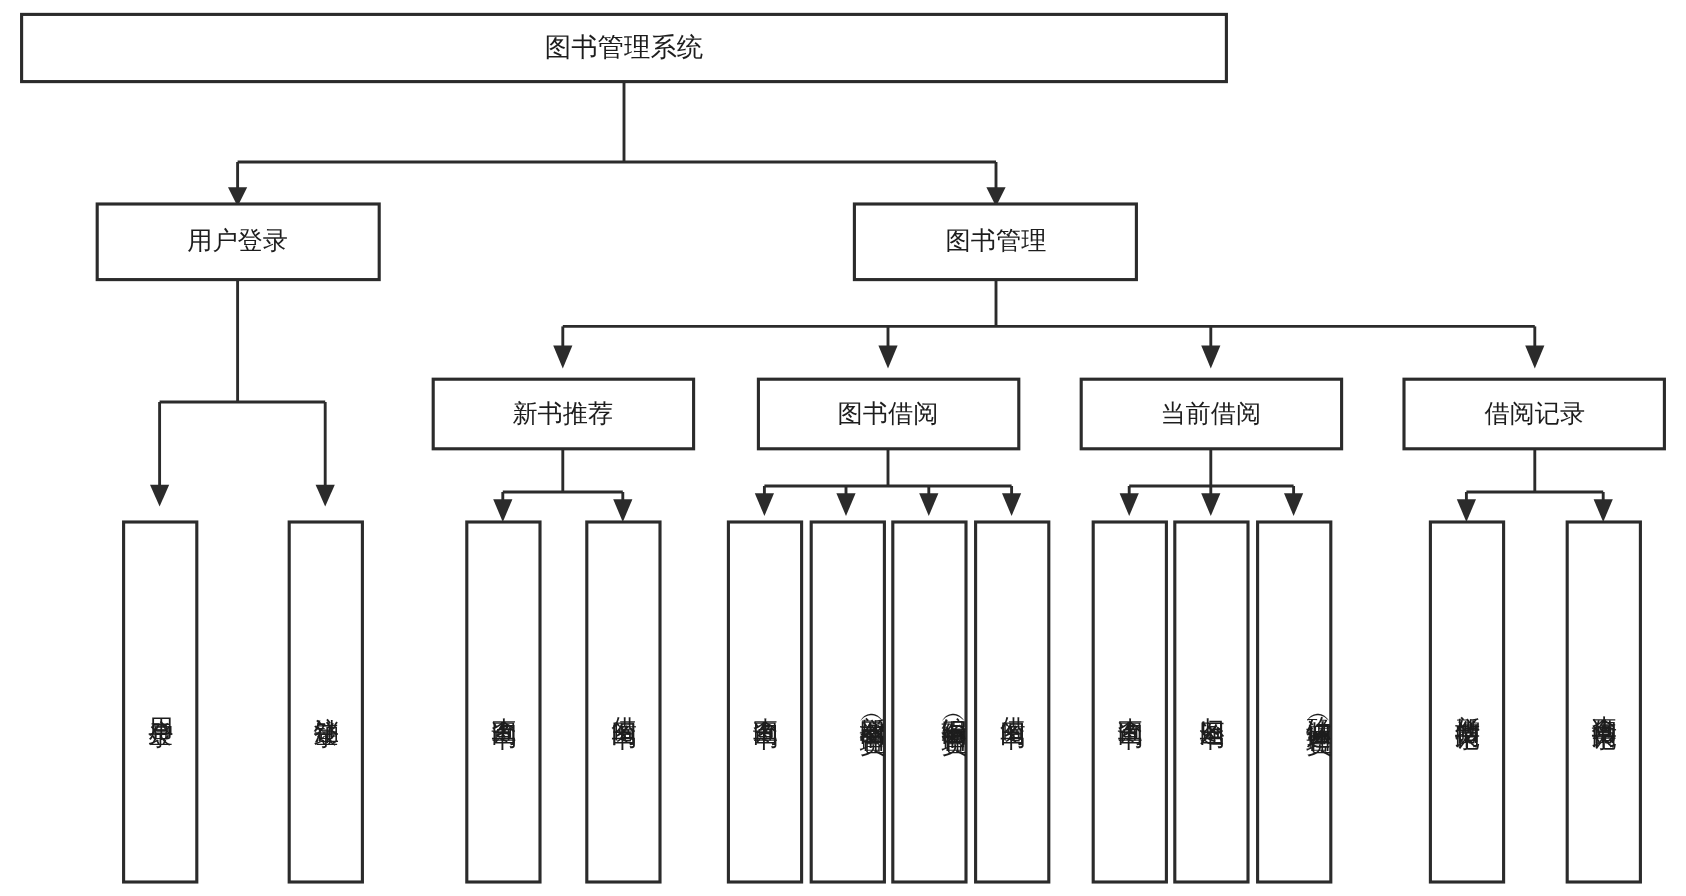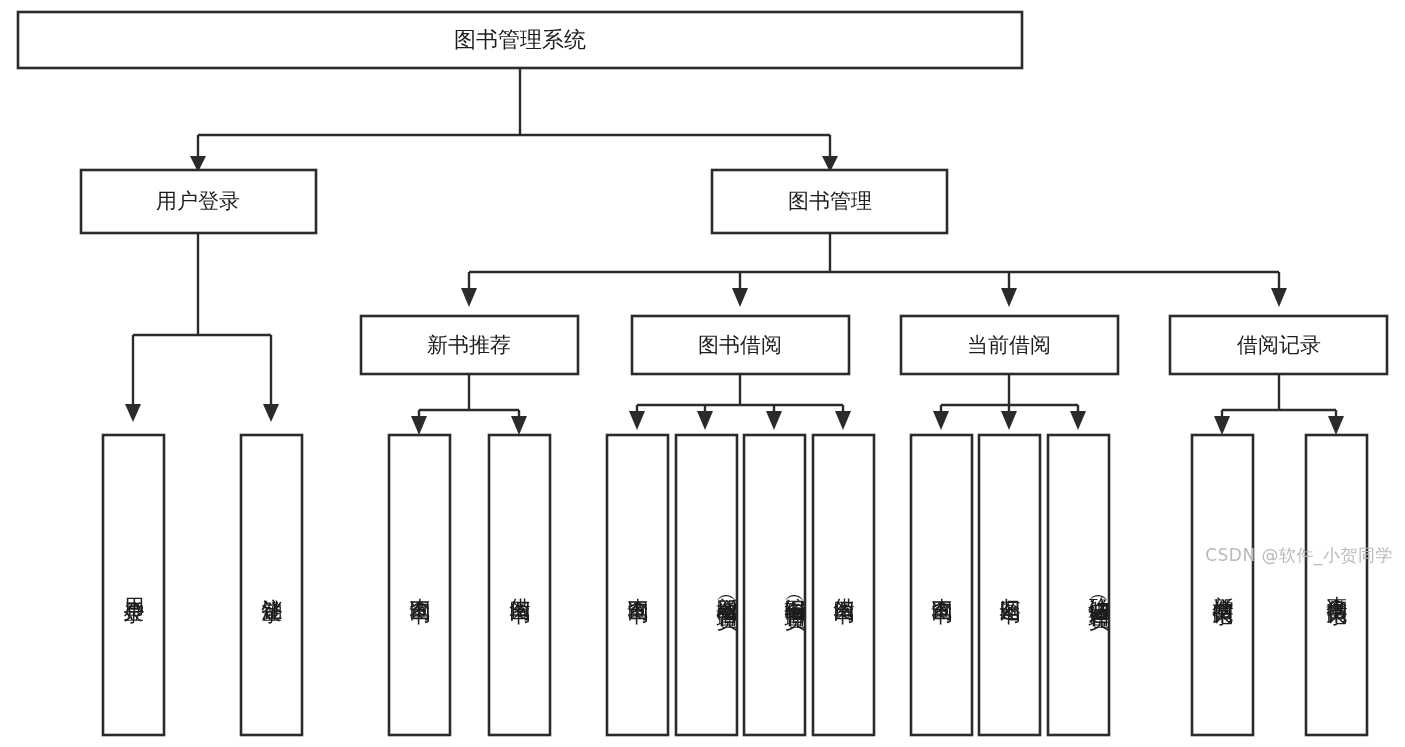--- a/index.html
+++ b/index.html
@@ -209,14 +209,13 @@
   <div class="vlabel" style="left:744px; top:435px; width:61px; height:300px; display:flex; align-items:flex-start; justify-content:center; padding-top:8px; box-sizing:border-box;">编辑图书（管理员）</div>
   <div class="vlabel" style="left:813px; top:435px; width:61px; height:300px; display:flex; align-items:center; justify-content:center;">借阅图书</div>
 
   <div class="vlabel" style="left:911px; top:435px; width:61px; height:300px; display:flex; align-items:center; justify-content:center;">查询图书</div>
   <div class="vlabel" style="left:979px; top:435px; width:61px; height:300px; display:flex; align-items:center; justify-content:center;">归还图书</div>
   <div class="vlabel" style="left:1048px; top:435px; width:61px; height:300px; display:flex; align-items:flex-start; justify-content:center; padding-top:8px; box-sizing:border-box;">确认归还（管理员）</div>
 
   <div class="vlabel" style="left:1192px; top:435px; width:61px; height:300px; display:flex; align-items:center; justify-content:center;">新增借阅记录</div>
   <div class="vlabel" style="left:1306px; top:435px; width:61px; height:300px; display:flex; align-items:center; justify-content:center;">查询借阅记录</div>
 
-  <div id="watermark">CSDN @软件_小贺同学</div>
 </div>
 
 </body></html>

